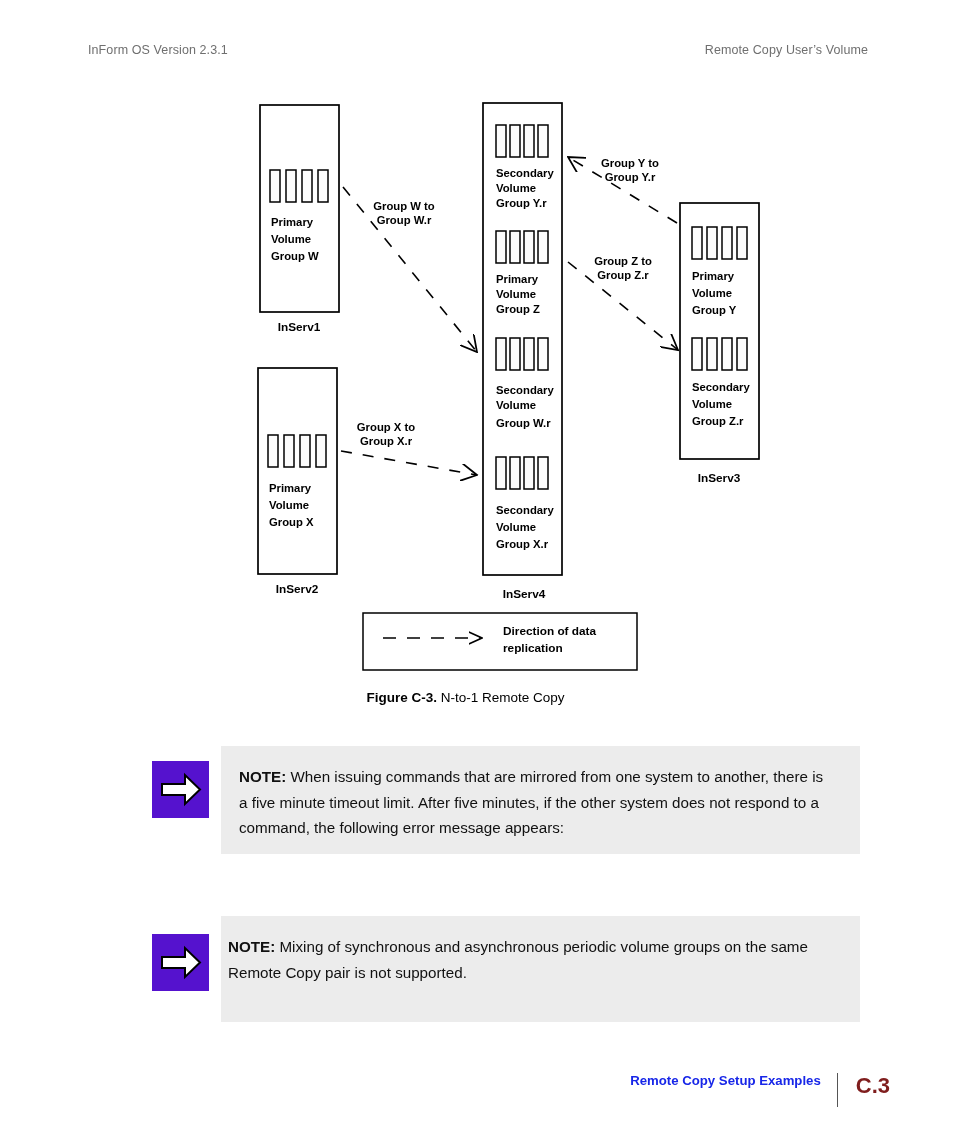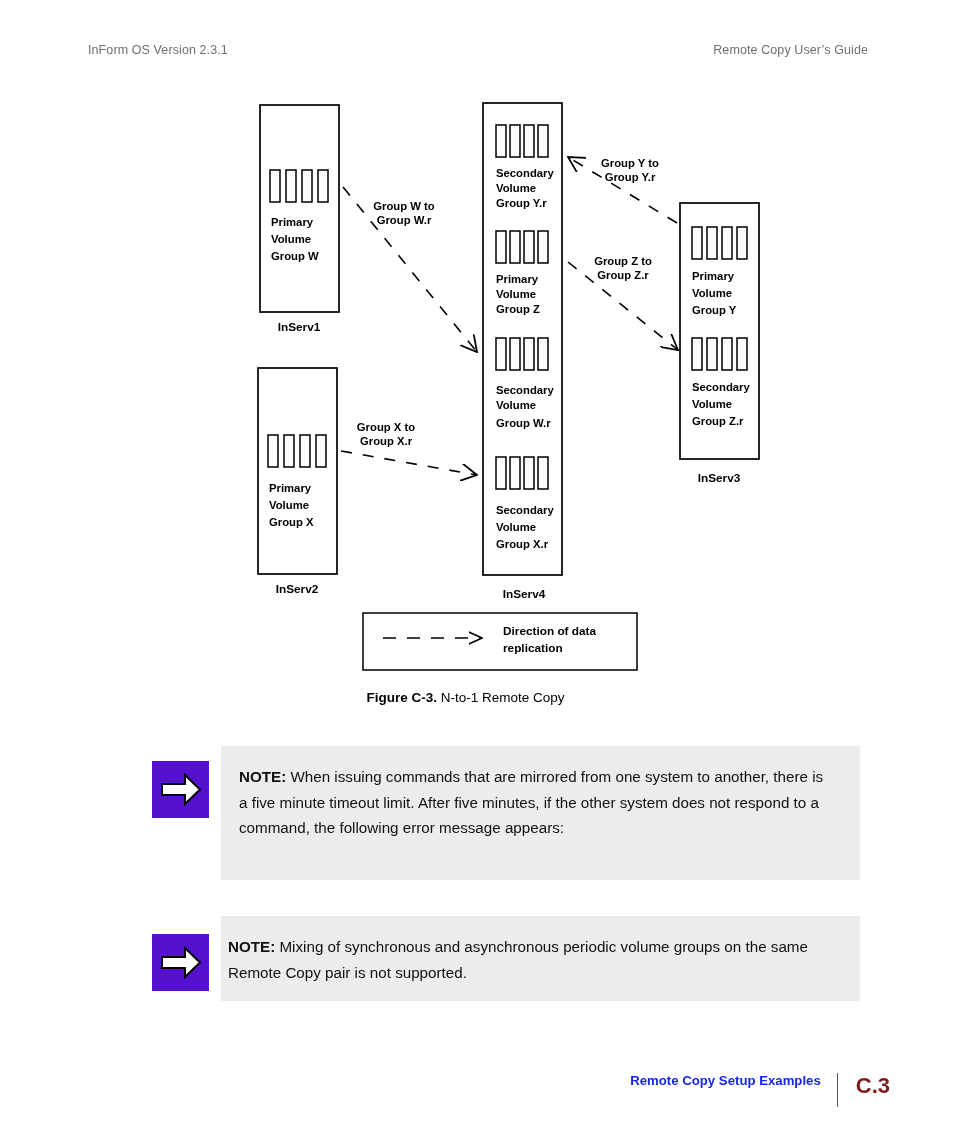--- a/index.html
+++ b/index.html
@@ -91,25 +91,25 @@
     font-size: 15.2px;
     line-height: 25.5px;
     color: #111;
   }
   .note-body .note-label {
     font-weight: bold;
   }
 
   #note-1 { top: 761px; }
   #note-1 .note-icon { top: 0; }
-  #note-1 .note-body { top: -15px; height: 134px; }
+  #note-1 .note-body { top: -15px; height: 108px; }
 
   #note-2 { top: 934px; }
   #note-2 .note-icon { top: 0; }
-  #note-2 .note-body { top: -18px; height: 85px; padding-left: 7px; }
+  #note-2 .note-body { top: -18px; height: 106px; padding-left: 7px; }
 
   
   .page-footer {
     position: absolute;
     top: 1073px;
     left: 0;
     width: 954px;
     height: 36px;
   }
   .footer-inner {
@@ -138,21 +138,21 @@
     color: #7f1d1d;
     padding-left: 18px;
     white-space: nowrap;
   }
 </style>
 </head>
 <body>
 
 <div class="page-header">
   <div class="hdr-left">InForm OS Version 2.3.1</div>
-  <div class="hdr-right">Remote Copy User’s Guide</div>
+  <div class="hdr-right">Remote Copy User’s Volume</div>
 </div>
 
 <div class="figure-area">
   <svg class="figure-svg" width="954" height="620" viewBox="0 0 954 620" xmlns="http://www.w3.org/2000/svg">
 
     <defs>
       <marker id="openArrow" viewBox="0 0 12 12" refX="11" refY="6" markerWidth="11" markerHeight="11" orient="auto-start-reverse">
         <path d="M0,0 L11,6 L0,12" fill="none" stroke="#000" stroke-width="1.2"></path>
       </marker>
       <marker id="openArrow2" viewBox="0 0 12 12" refX="11" refY="6" markerWidth="9" markerHeight="9" orient="auto-start-reverse">

